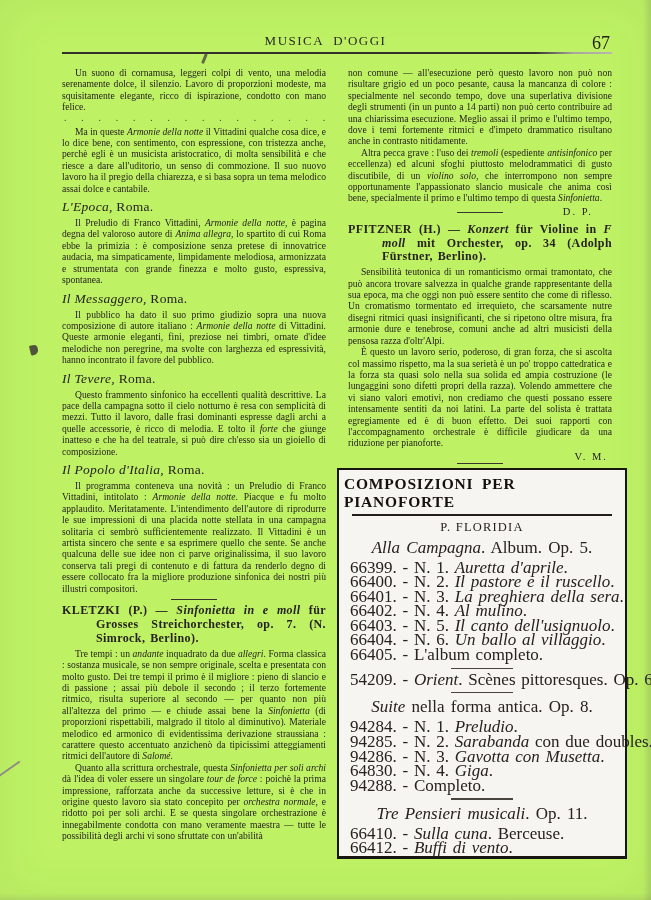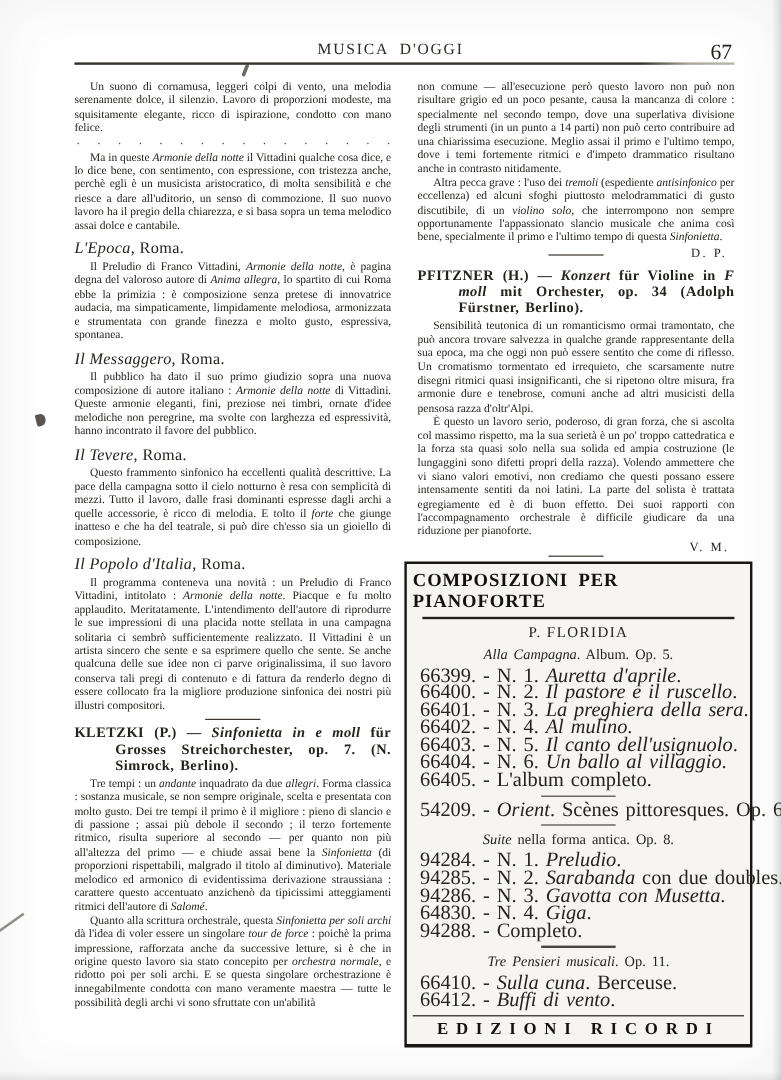--- a/index.html
+++ b/index.html
@@ -1,18 +1,18 @@
 <!DOCTYPE html>
 <html><head>
 <meta charset="utf-8">
 <style>
   html,body{margin:0;padding:0;background:#dedcd8;}
   .page{
     position:relative;width:651px;height:900px;margin:0 auto;
-    background:#ffffff;overflow:hidden;
+    background:#bef264;overflow:hidden;
     font-family:"Liberation Serif","DejaVu Serif",serif;
     color:#26221e;
     box-shadow:inset 0 0 50px rgba(60,55,50,0.07);
   }
   .edge-shade{position:absolute;right:0;top:0;bottom:0;width:8px;
     background:linear-gradient(to left,rgba(90,88,85,0.18),rgba(90,88,85,0));}
   .edge-shade-bottom{position:absolute;left:0;right:0;bottom:0;height:7px;
     background:linear-gradient(to top,rgba(90,88,85,0.12),rgba(90,88,85,0));}
 
   
@@ -36,31 +36,31 @@
   p.indent{text-indent:13px;}
   .it{font-style:italic;}
   .dots{height:13px;font-size:9.5px;word-spacing:12.5px;overflow:hidden;white-space:nowrap;
     color:#3a352f;padding-left:2px;}
   h2.sec{margin:5px 0 2px 0;font-size:13.5px;font-weight:normal;line-height:16px;letter-spacing:.3px;}
   h3.rev{margin:4px 0 2px 0;font-size:12px;font-weight:bold;line-height:13.8px;
     padding-left:34px;text-indent:-34px;letter-spacing:.4px;word-spacing:1.5px;text-align:justify;}
   .short-rule{display:block;width:46px;height:1.3px;background:#3a352f;margin:5px auto 4px auto;}
   .sig-row{position:relative;height:13px;margin:2px 0 1px 0;}
   .sig-row .short-rule{position:absolute;left:50%;top:6px;transform:translateX(-50%);margin:0;}
-  .sig{position:absolute;right:6px;top:0;font-size:10.5px;letter-spacing:2px;}
+  .sig{position:absolute;right:19px;top:0;font-size:10.5px;letter-spacing:2px;}
   .sig-plain{text-align:right;padding-right:4px;font-size:10.5px;letter-spacing:2px;margin-top:2px;}
 
   
   .ad-box{position:absolute;left:337px;top:468px;width:290px;box-sizing:border-box;
     border:2.2px solid #191511;border-bottom-width:3px;background:#f6f5f1;padding:2px 5px 0 5px;}
   .ad-title{font-size:15.5px;font-weight:bold;text-align:left;letter-spacing:.8px;word-spacing:4px;
     padding:3px 0 3px 0;color:#14110e;}
   .ad-title-rule{width:94%;height:1.5px;background:#221e1a;margin:0 auto 4px auto;}
   .ad-composer{text-align:center;font-size:12.5px;letter-spacing:1.2px;margin:4px 0 2px 0;}
-  .ad-sec{text-align:center;font-size:12px;margin:3px 0 3px 0;word-spacing:2px;}
+  .ad-sec{text-align:center;font-size:17px;margin:3px 0 3px 0;word-spacing:2px;}
   .ad-item{font-size:17px;line-height:14.6px;padding-left:6px;white-space:nowrap;word-spacing:1.5px;}
   .ad-divider{width:62px;height:1.1px;background:#4a453f;margin:5px auto 4px auto;}
   .ad-footer{border-top:1.6px solid #221e1a;margin-top:5px;padding:4px 0 3px 0;
     text-align:center;font-size:14px;font-weight:bold;letter-spacing:6.5px;color:#14110e;}
 </style>
 </head>
 <body>
 
 <div class="page">
 
@@ -133,18 +133,17 @@
     <div class="ad-item"><span>94285. - N. 2. </span><span class="it">Sarabanda</span><span> con due doubles.</span></div>
     <div class="ad-item"><span>94286. - N. 3. </span><span class="it">Gavotta con Musetta</span><span>.</span></div>
     <div class="ad-item"><span>64830. - N. 4. </span><span class="it">Giga</span><span>.</span></div>
     <div class="ad-item"><span>94288. - Completo.</span></div>
 
     <div class="ad-divider"></div>
     <div class="ad-sec"><span class="it">Tre Pensieri musicali</span><span>. Op. 11.</span></div>
     <div class="ad-item"><span>66410. - </span><span class="it">Sulla cuna</span><span>. Berceuse.</span></div>
     <div class="ad-item"><span>66412. - </span><span class="it">Buffi di vento</span><span>.</span></div>
 
-    <div class="ad-footer">EDIZIONI RICORDI</div>
   </div>
 
   <div class="edge-shade"></div>
   <div class="edge-shade-bottom"></div>
 </div>
 
 </body></html>

